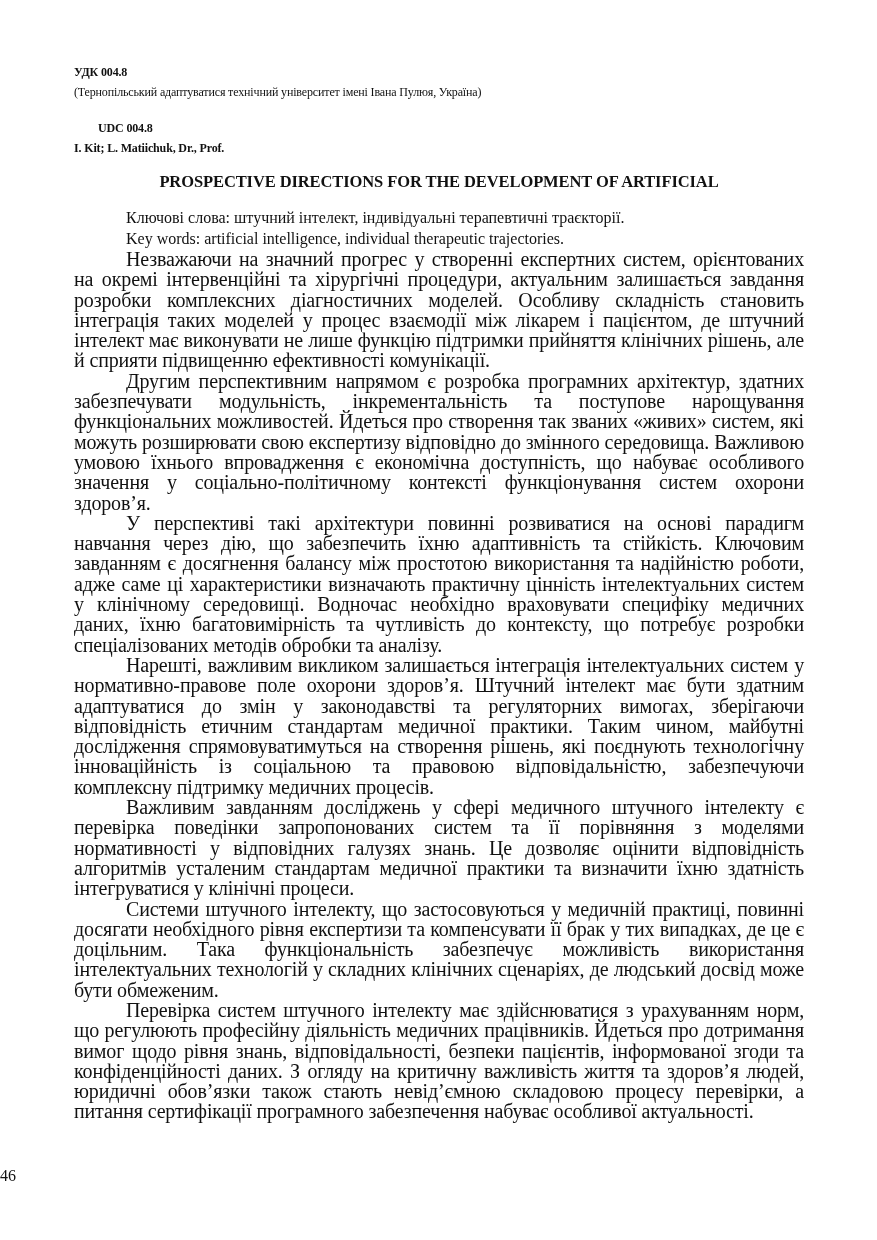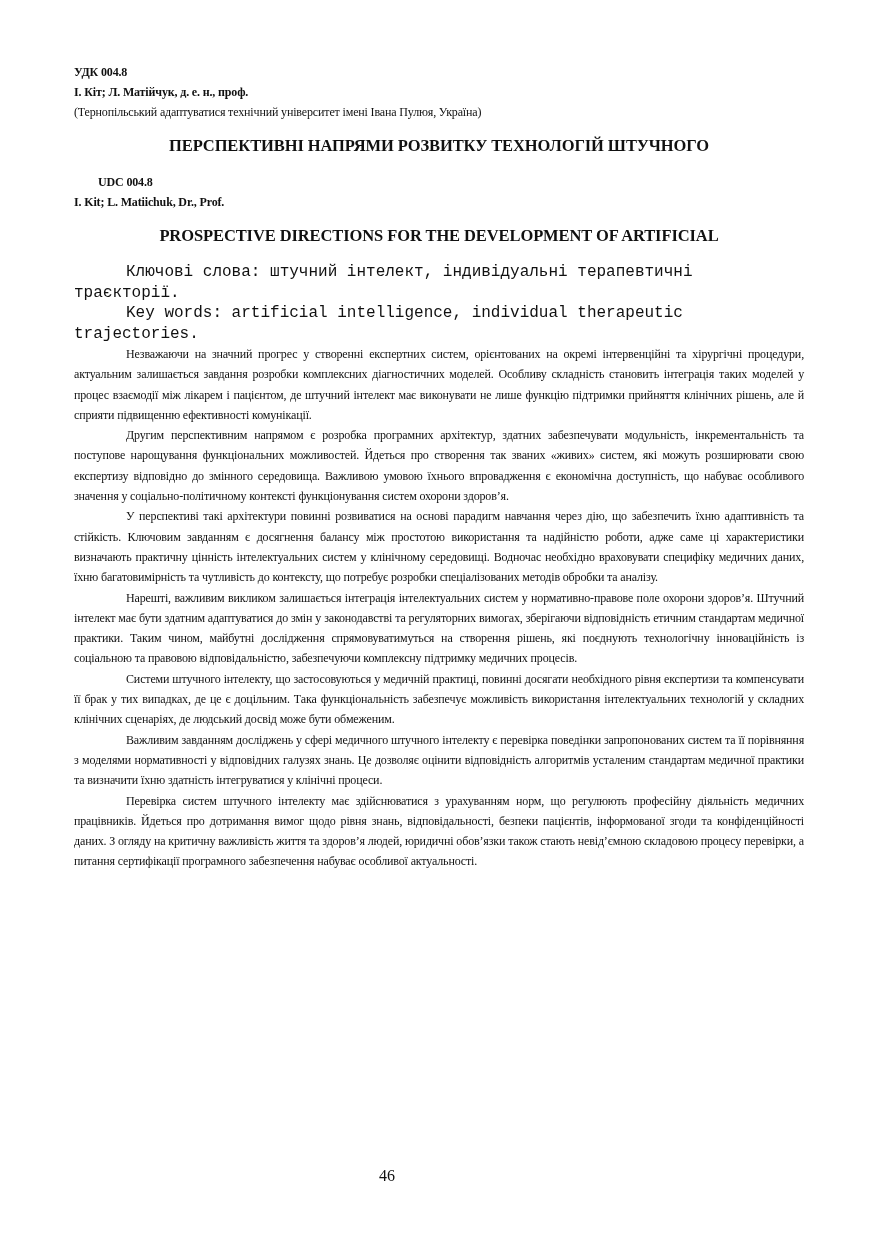--- a/index.html
+++ b/index.html
@@ -8,55 +8,53 @@
     font-family: "Liberation Serif", serif; color: #111;
   }
   .page { position: absolute; left: 74px; top: 62px; width: 730px; }
   .bold { font-weight: bold; }
   .line { font-size: 12px; line-height: 20px; white-space: nowrap; letter-spacing: -0.15px; }
   .title {
     font-size: 16.5px; line-height: 20px; font-weight: bold; text-align: center;
     letter-spacing: -0.1px; margin-top: 14px;
   }
   .udc-en { margin-top: 16px; margin-left: 24px; }
-  .kw { font-size: 16px; line-height: 20.5px; text-indent: 52px; margin: 0; font-family: Liberation Mono, monospace; }
+  .kw { font-size: 16px; line-height: 20.5px; text-indent: 52px; margin: 0; }
   .kw-first { margin-top: 16px; }
   p.body {
-    font-size: 12px; line-height: 20.3px; text-align: justify; text-indent: 52px;
+    font-size: 20px; line-height: 20.3px; text-align: justify; text-indent: 52px;
     margin: 0; letter-spacing: -0.15px;
   }
   .page-num {
-    position: absolute; left: 0; width: 774px; top: 1167px; text-align: center;
+    position: absolute; left: 0; width: 774px; top: 1167px; text-align: left;
     font-size: 16px;
   }
 </style>
 </head>
 <body>
 
 <div class="page">
   <div class="line bold">УДК 004.8</div>
-  <div class="line bold">І. Кіт; Л. Матійчук, д. е. н., проф.</div>
   <div class="line">(Тернопільський адаптуватися технічний університет імені Івана Пулюя, Україна)</div>
 
   <div class="title">
-    <div>ПЕРСПЕКТИВНІ НАПРЯМИ РОЗВИТКУ ТЕХНОЛОГІЙ ШТУЧНОГО</div>
   </div>
 
   <div class="line bold udc-en">UDC 004.8</div>
   <div class="line bold">I. Kit; L. Matiichuk, Dr., Prof.</div>
 
   <div class="title">
     <div>PROSPECTIVE DIRECTIONS FOR THE DEVELOPMENT OF ARTIFICIAL</div>
   </div>
 
   <p class="kw kw-first">Ключові слова: штучний інтелект, індивідуальні терапевтичні траєкторії.</p>
   <p class="kw">Key words: artificial intelligence, individual therapeutic trajectories.</p>
 
   <p class="body">Незважаючи на значний прогрес у створенні експертних систем, орієнтованих на окремі інтервенційні та хірургічні процедури, актуальним залишається завдання розробки комплексних діагностичних моделей. Особливу складність становить інтеграція таких моделей у процес взаємодії між лікарем і пацієнтом, де штучний інтелект має виконувати не лише функцію підтримки прийняття клінічних рішень, але й сприяти підвищенню ефективності комунікації.</p>
   <p class="body">Другим перспективним напрямом є розробка програмних архітектур, здатних забезпечувати модульність, інкрементальність та поступове нарощування функціональних можливостей. Йдеться про створення так званих «живих» систем, які можуть розширювати свою експертизу відповідно до змінного середовища. Важливою умовою їхнього впровадження є економічна доступність, що набуває особливого значення у соціально-політичному контексті функціонування систем охорони здоров’я.</p>
   <p class="body">У перспективі такі архітектури повинні розвиватися на основі парадигм навчання через дію, що забезпечить їхню адаптивність та стійкість. Ключовим завданням є досягнення балансу між простотою використання та надійністю роботи, адже саме ці характеристики визначають практичну цінність інтелектуальних систем у клінічному середовищі. Водночас необхідно враховувати специфіку медичних даних, їхню багатовимірність та чутливість до контексту, що потребує розробки спеціалізованих методів обробки та аналізу.</p>
   <p class="body">Нарешті, важливим викликом залишається інтеграція інтелектуальних систем у нормативно-правове поле охорони здоров’я. Штучний інтелект має бути здатним адаптуватися до змін у законодавстві та регуляторних вимогах, зберігаючи відповідність етичним стандартам медичної практики. Таким чином, майбутні дослідження спрямовуватимуться на створення рішень, які поєднують технологічну інноваційність із соціальною та правовою відповідальністю, забезпечуючи комплексну підтримку медичних процесів.</p>
+  <p class="body">Важливим завданням досліджень у сфері медичного штучного інтелекту є перевірка поведінки запропонованих систем та її порівняння з моделями нормативності у відповідних галузях знань. Це дозволяє оцінити відповідність алгоритмів усталеним стандартам медичної практики та визначити їхню здатність інтегруватися у клінічні процеси.</p>
   <p class="body">Системи штучного інтелекту, що застосовуються у медичній практиці, повинні досягати необхідного рівня експертизи та компенсувати її брак у тих випадках, де це є доцільним. Така функціональність забезпечує можливість використання інтелектуальних технологій у складних клінічних сценаріях, де людський досвід може бути обмеженим.</p>
-  <p class="body">Важливим завданням досліджень у сфері медичного штучного інтелекту є перевірка поведінки запропонованих систем та її порівняння з моделями нормативності у відповідних галузях знань. Це дозволяє оцінити відповідність алгоритмів усталеним стандартам медичної практики та визначити їхню здатність інтегруватися у клінічні процеси.</p>
   <p class="body">Перевірка систем штучного інтелекту має здійснюватися з урахуванням норм, що регулюють професійну діяльність медичних працівників. Йдеться про дотримання вимог щодо рівня знань, відповідальності, безпеки пацієнтів, інформованої згоди та конфіденційності даних. З огляду на критичну важливість життя та здоров’я людей, юридичні обов’язки також стають невід’ємною складовою процесу перевірки, а питання сертифікації програмного забезпечення набуває особливої актуальності.</p>
 </div>
 
 <div class="page-num">46</div>
 
 </body></html>

